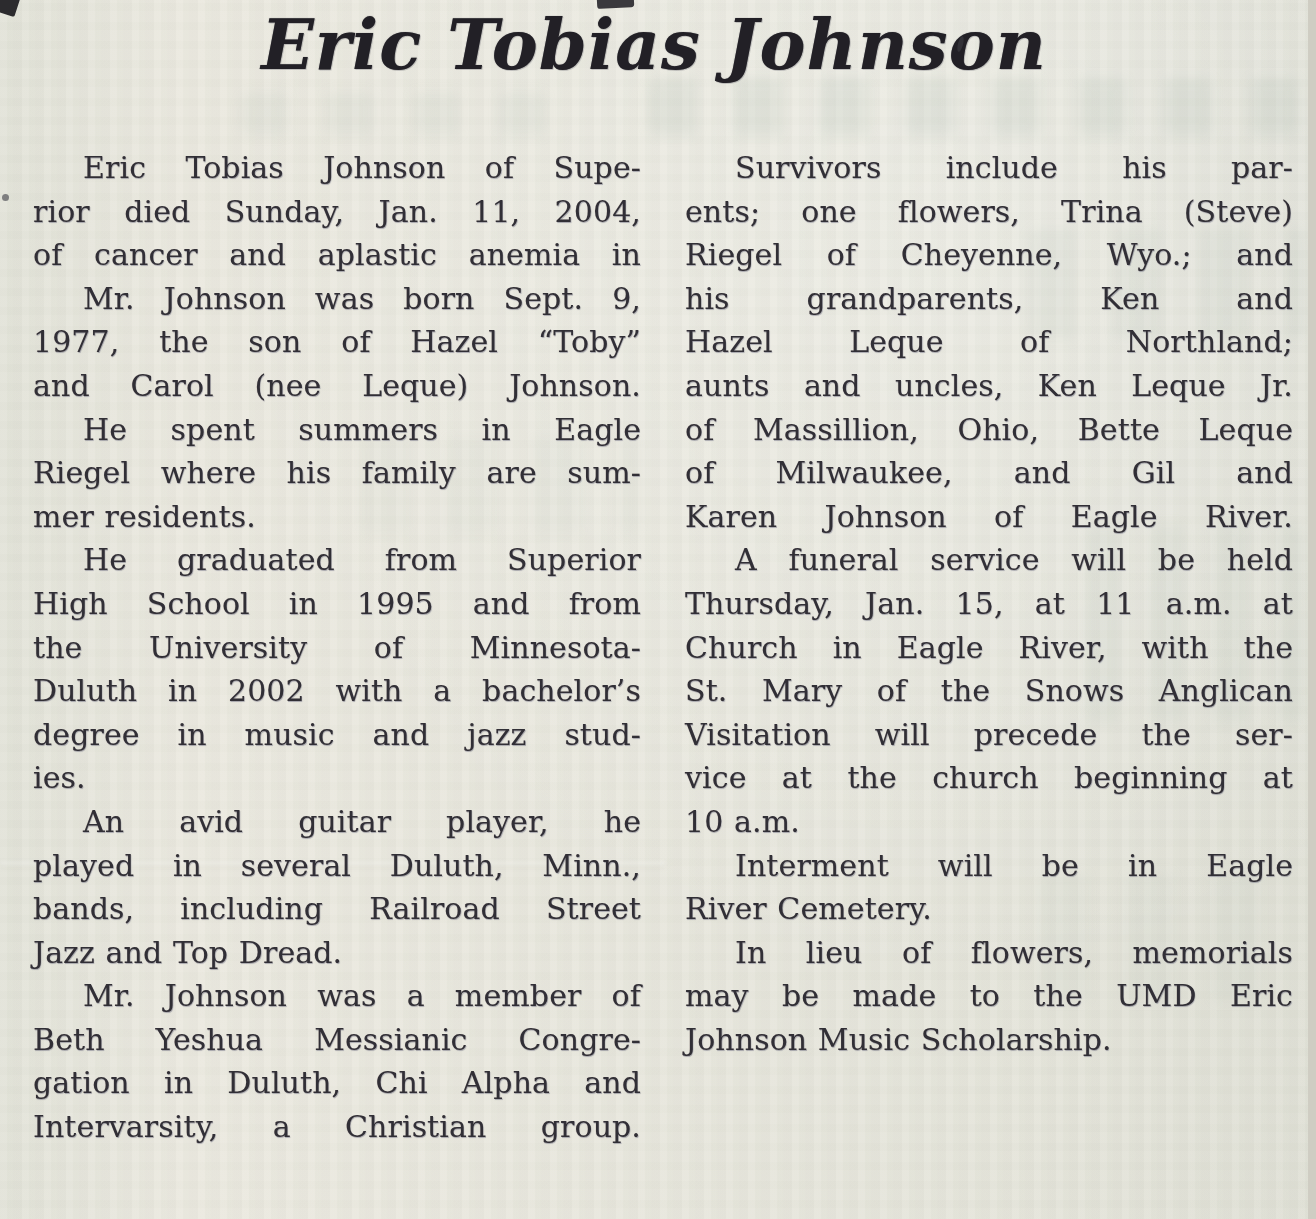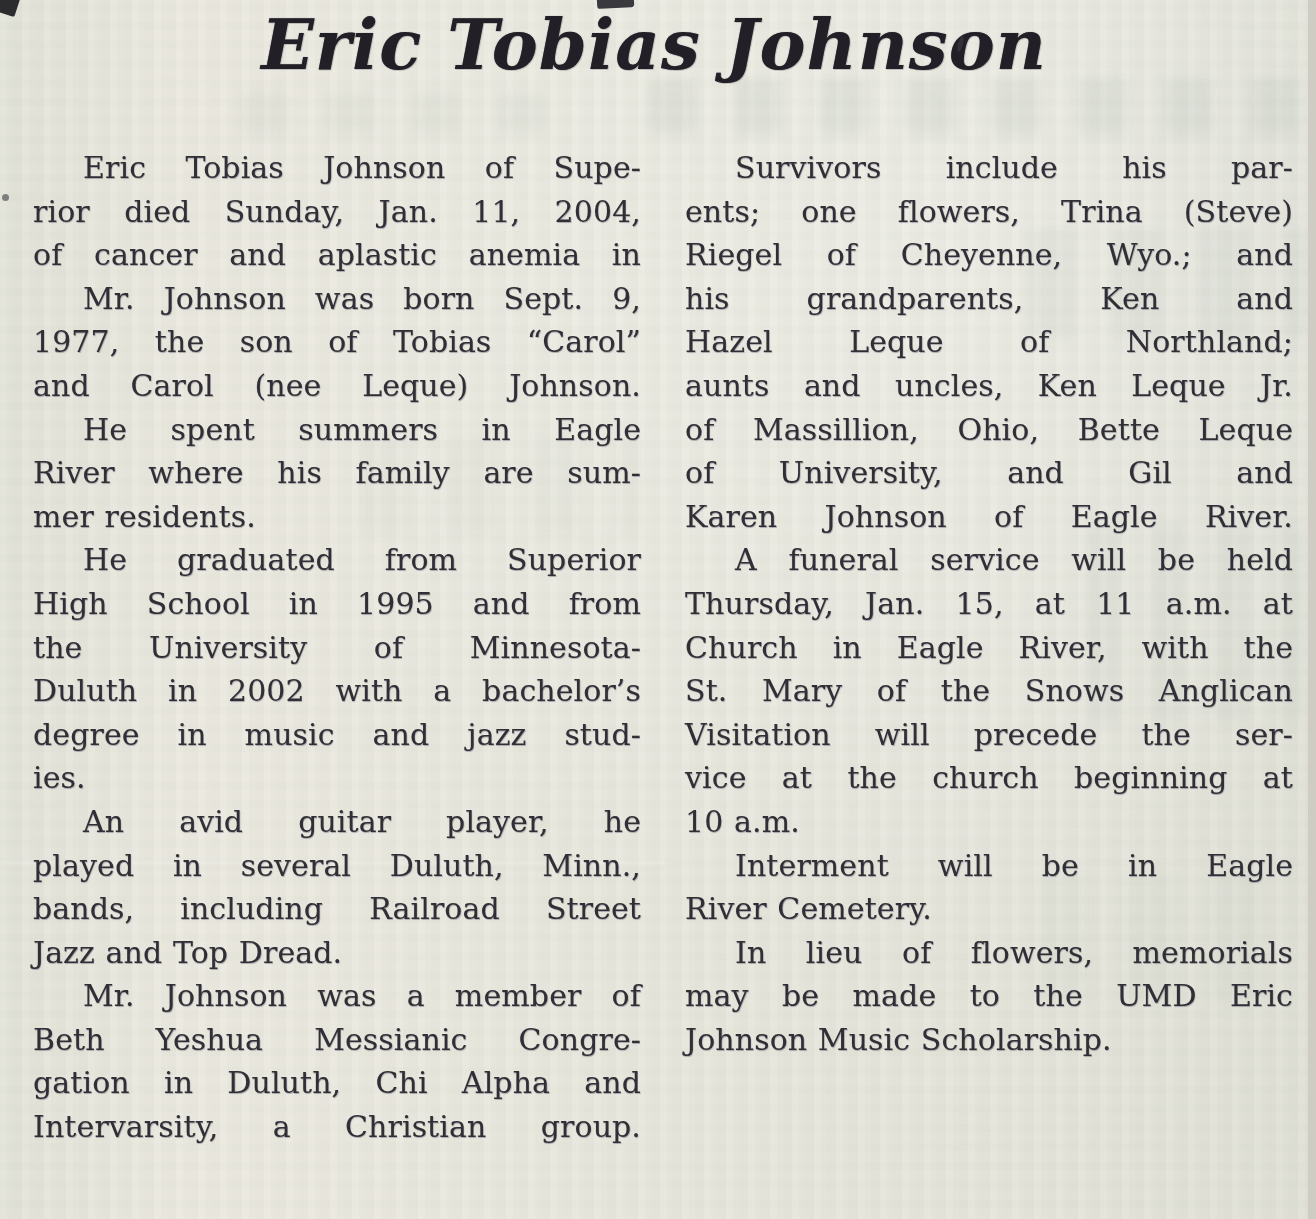--- a/index.html
+++ b/index.html
@@ -90,26 +90,26 @@
 
   <div class="columns">
     <div class="col" id="col-left">
         <div class="para">
           <div class="line first">Eric Tobias Johnson of Supe-</div>
           <div class="line">rior died Sunday, Jan. 11, 2004,</div>
           <div class="line">of cancer and aplastic anemia in</div>
         </div>
         <div class="para">
           <div class="line first">Mr. Johnson was born Sept. 9,</div>
-          <div class="line">1977, the son of Tobias “Carol”</div>
+          <div class="line">1977, the son of Hazel “Toby”</div>
           <div class="line">and Carol (nee Leque) Johnson.</div>
         </div>
         <div class="para">
           <div class="line first">He spent summers in Eagle</div>
-          <div class="line">River where his family are sum-</div>
+          <div class="line">Riegel where his family are sum-</div>
           <div class="line last">mer residents.</div>
         </div>
         <div class="para">
           <div class="line first">He graduated from Superior</div>
           <div class="line">High School in 1995 and from</div>
           <div class="line">the University of Minnesota-</div>
           <div class="line">Duluth in 2002 with a bachelor’s</div>
           <div class="line">degree in music and jazz stud-</div>
           <div class="line last">ies.</div>
         </div>
@@ -128,21 +128,21 @@
       </div>
     <div class="col" id="col-right">
         <div class="para">
           <div class="line first">Survivors include his par-</div>
           <div class="line">ents; one flowers, Trina (Steve)</div>
           <div class="line">Riegel of Cheyenne, Wyo.; and</div>
           <div class="line">his grandparents, Ken and</div>
           <div class="line">Hazel Leque of Northland;</div>
           <div class="line">aunts and uncles, Ken Leque Jr.</div>
           <div class="line">of Massillion, Ohio, Bette Leque</div>
-          <div class="line">of University, and Gil and</div>
+          <div class="line">of Milwaukee, and Gil and</div>
           <div class="line">Karen Johnson of Eagle River.</div>
         </div>
         <div class="para">
           <div class="line first">A funeral service will be held</div>
           <div class="line">Thursday, Jan. 15, at 11 a.m. at</div>
           <div class="line">Church in Eagle River, with the</div>
           <div class="line">St. Mary of the Snows Anglican</div>
           <div class="line">Visitation will precede the ser-</div>
           <div class="line">vice at the church beginning at</div>
           <div class="line last">10 a.m.</div>

